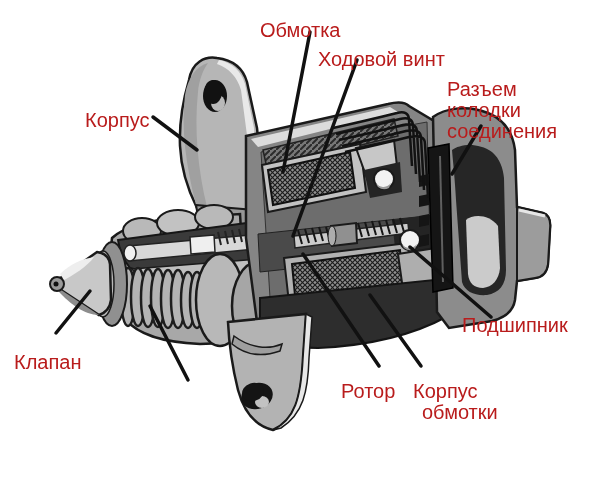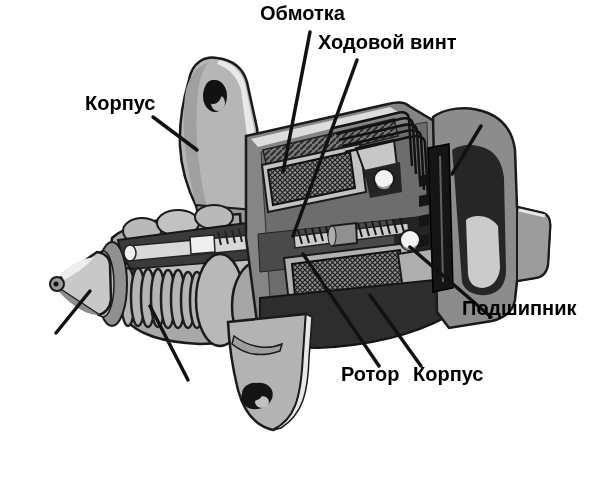--- a/index.html
+++ b/index.html
@@ -1,20 +1,20 @@
 <!DOCTYPE html>
 <html><head>
 <meta charset="utf-8">
 <style>
   html,body{margin:0;padding:0;background:#fff;}
   .stage{position:relative;width:600px;height:480px;background:#ffffff;overflow:hidden;
          font-family:"Liberation Sans", sans-serif;}
   .stage svg{position:absolute;left:0;top:0;}
-  .lbl{position:absolute;font-weight:700;font-size:20px;line-height:21px;color:#000000;
-       white-space:nowrap;letter-spacing:0px;}
+  .lbl{position:absolute;font-weight:400;font-size:20px;line-height:21px;color:#b91c1c;
+       white-space:nowrap;letter-spacing:0px;margin-top:17px;}
   .lbl .indent{padding-left:9px;}
   #lbl-korpus{left:85px;top:93px;}
   #lbl-obmotka{left:260px;top:3px;}
   #lbl-vint{left:318px;top:32px;}
   #lbl-razyem{left:447px;top:62px;}
   #lbl-klapan{left:14px;top:335px;}
   #lbl-pruzhina{left:122px;top:381px;}
   #lbl-rotor{left:341px;top:364px;text-align:center;}
   #lbl-korpus-obmotki{left:413px;top:364px;}
   #lbl-podshipnik{left:462px;top:298px;}
@@ -177,19 +177,26 @@
     <line x1="379" y1="366" x2="303" y2="254"></line>
     <line x1="421" y1="366" x2="370" y2="295"></line>
     <line x1="188" y1="380" x2="150" y2="306"></line>
     <line x1="56" y1="333" x2="90" y2="291"></line>
   </g>
 </svg>
 
 <div class="lbl" id="lbl-korpus">Корпус</div>
 <div class="lbl" id="lbl-obmotka">Обмотка</div>
 <div class="lbl" id="lbl-vint">Ходовой винт</div>
+<div class="lbl" id="lbl-razyem">
+  <div>Разъем</div>
+  <div>колодки</div>
+  <div>соединения</div>
+</div>
+<div class="lbl" id="lbl-klapan">Клапан</div>
 <div class="lbl" id="lbl-rotor">Ротор</div>
 <div class="lbl" id="lbl-korpus-obmotki">
   <div>Корпус</div>
+  <div class="indent">обмотки</div>
 </div>
 <div class="lbl" id="lbl-podshipnik">Подшипник</div>
 
 </div>
 
 </body></html>

